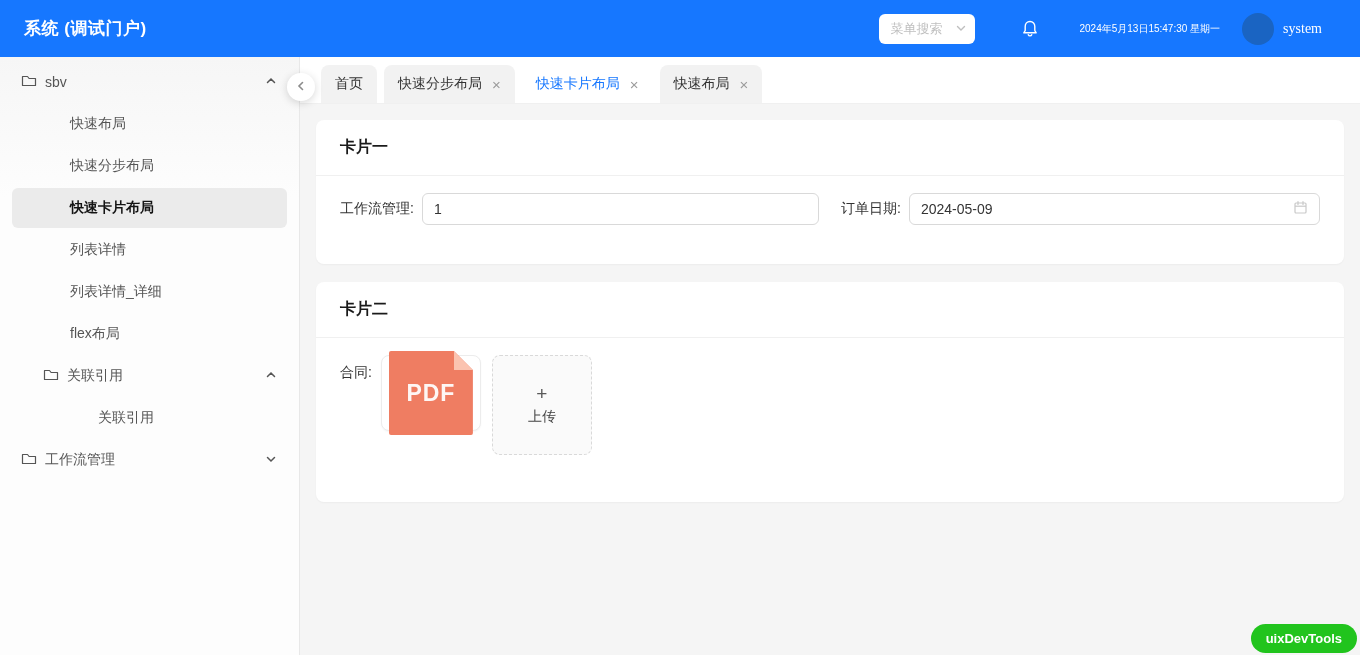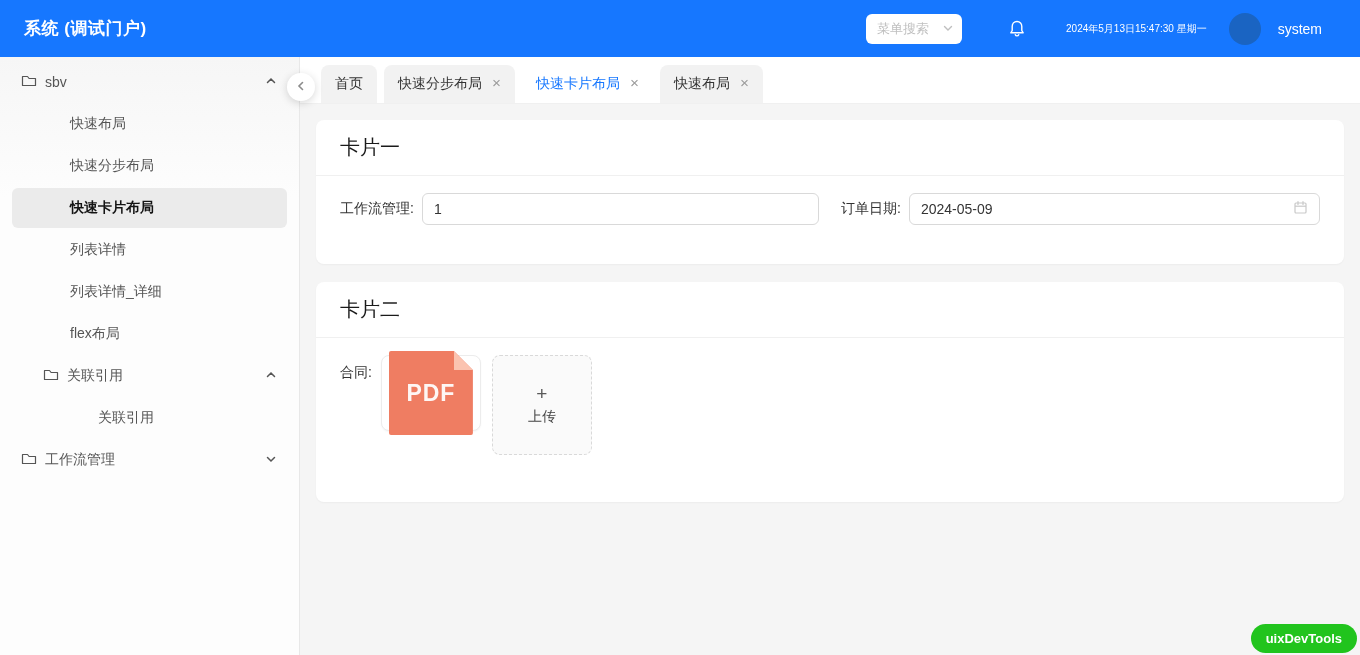--- a/index.html
+++ b/index.html
@@ -8,21 +8,21 @@
 
   
   .header { height:57px; background:#1677ff; display:flex; align-items:center; padding:0 38px 0 24px; }
   .header-title { color:#fff; font-size:17px; font-weight:bold; letter-spacing:.5px; }
   .search-box { margin-left:auto; width:96px; height:30px; background:#fff; border-radius:6px;
     display:flex; align-items:center; padding:0 8px 0 11px; cursor:pointer; }
   .search-box .ph { color:#bfbfbf; font-size:13px; flex:1; }
   .bell { margin-left:45px; display:flex; align-items:center; cursor:pointer; }
   .datetime { margin-left:39px; color:#fff; font-size:10px; white-space:nowrap; }
   .avatar { margin-left:22px; width:32px; height:32px; border-radius:50%; background:#1a64c2; flex:none; cursor:pointer; }
-  .username { margin-left:17px; color:#fff; font-size:14px; }
+  .username { margin-left:9px; color:#fff; font-size:14px;font-family:Liberation Serif, serif; }
 
   
   .layout { display:flex; height:598px;border-radius:18px; }
   .sidebar { width:300px; flex:none; border-right:1px solid #e8e8e8;
     background:linear-gradient(180deg,#f6f6f6 0,#fdfdfd 140px,#fdfdfd 100%); padding-top:3px; overflow:hidden; }
   .nav-row { height:40px; margin:2px 12px; border-radius:6px; display:flex; align-items:center;
     color:#555; cursor:pointer; }
   .nav-row .lbl { margin:0 8px; }
   .nav-row svg { flex:none; }
   .nav-row .spread { margin-left:auto; margin-right:10px; }
@@ -31,32 +31,32 @@
   .pl-c { padding-left:31px; }  
   .pl-d { padding-left:78px; }  
   .nav-row.selected { background:#ebebeb; color:#141414; font-weight:bold; }
 
   .main { flex:1; display:flex; flex-direction:column; min-width:0; }
 
   
   .tabstrip { height:47px; background:#fff; border-bottom:1px solid #f0f0f0;
     display:flex; align-items:flex-end; padding-left:21px; gap:7px; position:relative; }
   .tab { height:38px; display:flex; align-items:center; padding:0 14px; gap:10px;
-    background:#f2f2f2; border-radius:8px 8px 0 0; color:#333; cursor:pointer; white-space:nowrap;font-family:Liberation Mono, monospace; }
+    background:#f2f2f2; border-radius:8px 8px 0 0; color:#333; cursor:pointer; white-space:nowrap; }
   .tab.active { background:#fff; color:#1677ff; }
   .tab-close { color:#9b9b9b; font-size:15px; line-height:1; cursor:pointer; }
   .collapse-btn { position:fixed; left:287px; top:73px; width:28px; height:28px; border-radius:50%;
     background:#fff; box-shadow:0 2px 8px rgba(0,0,0,.16); display:flex; align-items:center; justify-content:center;
     cursor:pointer; z-index:5; }
 
   
   .content { flex:1; background:#f5f5f5; padding:16px; overflow:auto; }
   .card { background:#fff; border-radius:8px; box-shadow:0 1px 2px rgba(0,0,0,.04); margin-bottom:18px; }
   .card-header { height:56px; display:flex; align-items:center; padding:0 24px;
-    font-size:20px; font-weight:normal; color:#1a1a1a; border-bottom:1px solid #f0f0f0; }
+    font-size:16px; font-weight:bold; color:#1a1a1a; border-bottom:1px solid #f0f0f0; }
 
   .card-body-form { padding:17px 24px 39px; display:flex; gap:22px; }
   .form-item { flex:1; display:flex; align-items:center; gap:8px; min-width:0; }
   .form-label { white-space:nowrap; color:#333; }
   .ipt-wrap { flex:1; height:32px; border:1px solid #d9d9d9; border-radius:6px; background:#fff;
     display:flex; align-items:center; padding:0 11px; gap:8px; }
   .ipt-wrap input { flex:1; border:none; outline:none; font-size:14px; color:#333; min-width:0;
     font-family:"Liberation Sans","DejaVu Sans",sans-serif; background:transparent; }
 
   .card-body-upload { padding:17px 24px 47px; display:flex; align-items:flex-start; }

